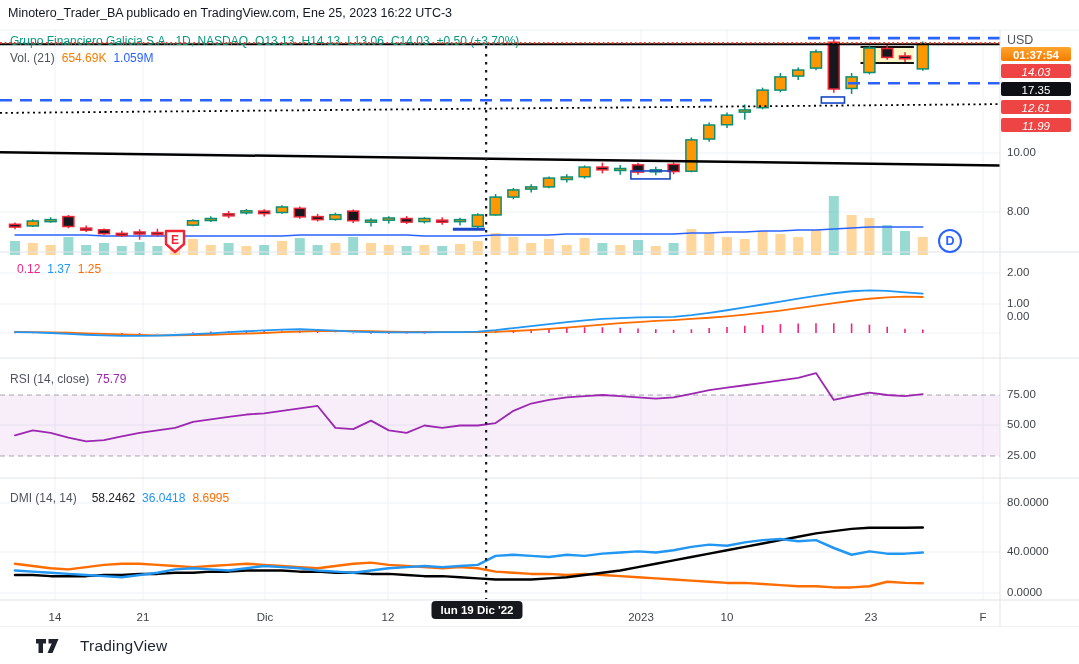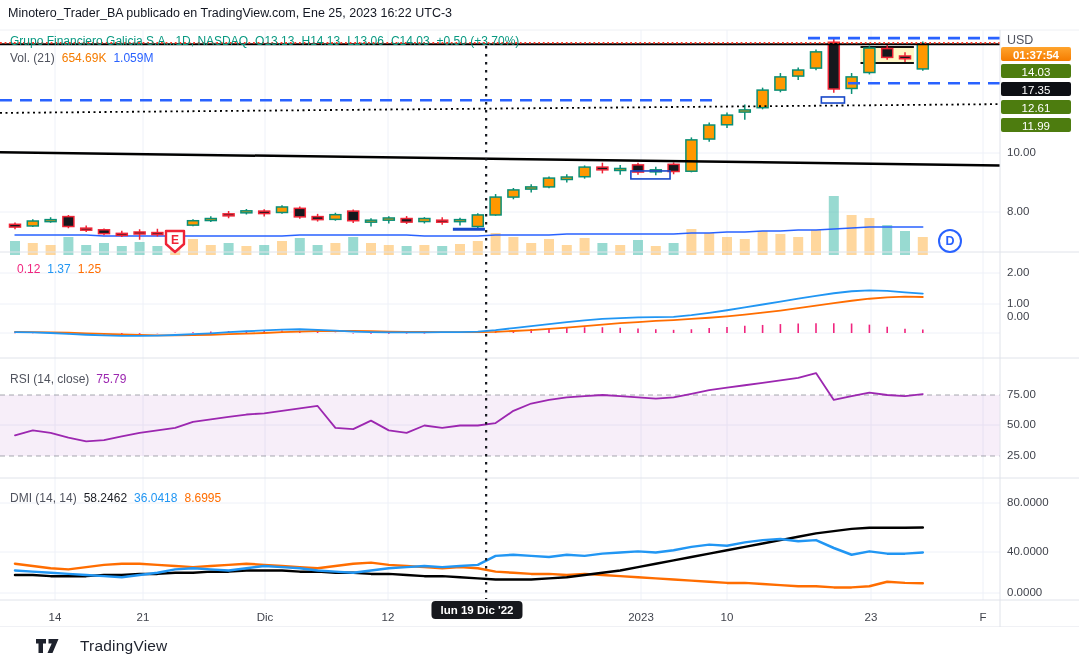--- a/index.html
+++ b/index.html
@@ -9,26 +9,26 @@
   .hdr{position:absolute;left:8px;top:6px;font-size:12.5px;color:#131722;z-index:3;}
   .legend{position:absolute;left:10px;z-index:3;font-size:12px;white-space:nowrap;display:flex;gap:7px;align-items:baseline;}
   .legend .lbl{color:#50535e;}
   .teal{color:#089981;}
   .orange{color:#f57c00;}
   .blue{color:#2962ff;}
   .pink{color:#f0257f;padding-left:7px;}
   .lblue{color:#2196f3;}
   .dorange{color:#ff6d00;}
   .purple{color:#9c27b0;}
-  .black{color:#1c1e24;}
+  .black{color:#1c1e24;margin-left:8px;}
   .axis-label{position:absolute;left:1007px;font-size:11.5px;color:#40434c;z-index:3;}
   .usd{position:absolute;left:1007px;top:33px;font-size:12.5px;color:#50535e;z-index:3;}
   .badge{position:absolute;left:1001px;width:70px;height:14px;line-height:17px;text-align:center;
          color:#fff;font-size:11.5px;border-radius:2px;z-index:4;}
-  .badge.blue-bg{background:#4d7c0f;}
+  .badge.blue-bg{background:#ef4444;font-style:italic;}
   .badge.black-bg{background:#0d0f14;}
   .badge.orange-bg{background:linear-gradient(180deg,#ffa42d,#f57c00);font-weight:bold;}
   .t-tick{position:absolute;top:611px;transform:translateX(-50%);font-size:11.5px;color:#40434c;z-index:3;}
   .date-badge{position:absolute;top:601px;transform:translateX(-50%);background:#16181d;color:#fff;
               font-size:11.5px;font-weight:bold;padding:3px 9px;border-radius:4px;z-index:4;white-space:nowrap;}
   .ev-badge{position:absolute;z-index:4;display:flex;align-items:center;justify-content:center;}
   .d-badge{width:20px;height:20px;border:2px solid #2962ff;border-radius:50%;background:#fff;
            color:#2962ff;font-weight:bold;font-size:12.5px;}
   .footer{position:absolute;left:0;top:627px;width:1079px;height:37px;background:#fff;z-index:3;
           display:flex;align-items:center;padding-left:36px;box-sizing:border-box;gap:21px;}

